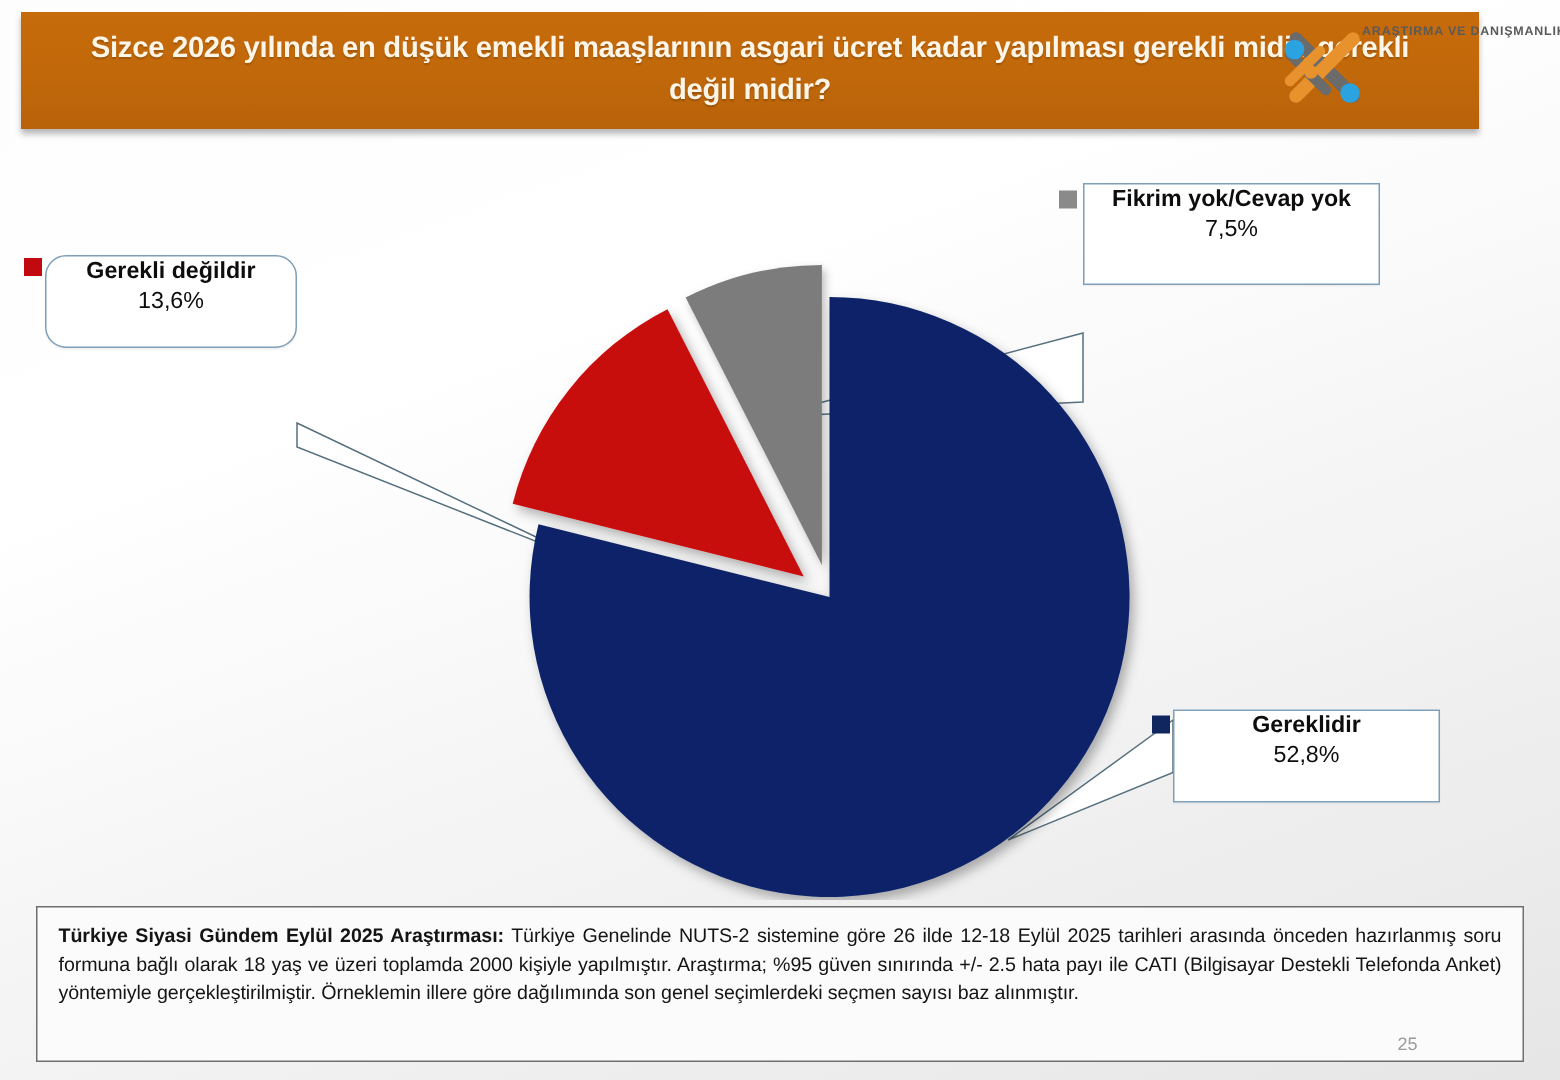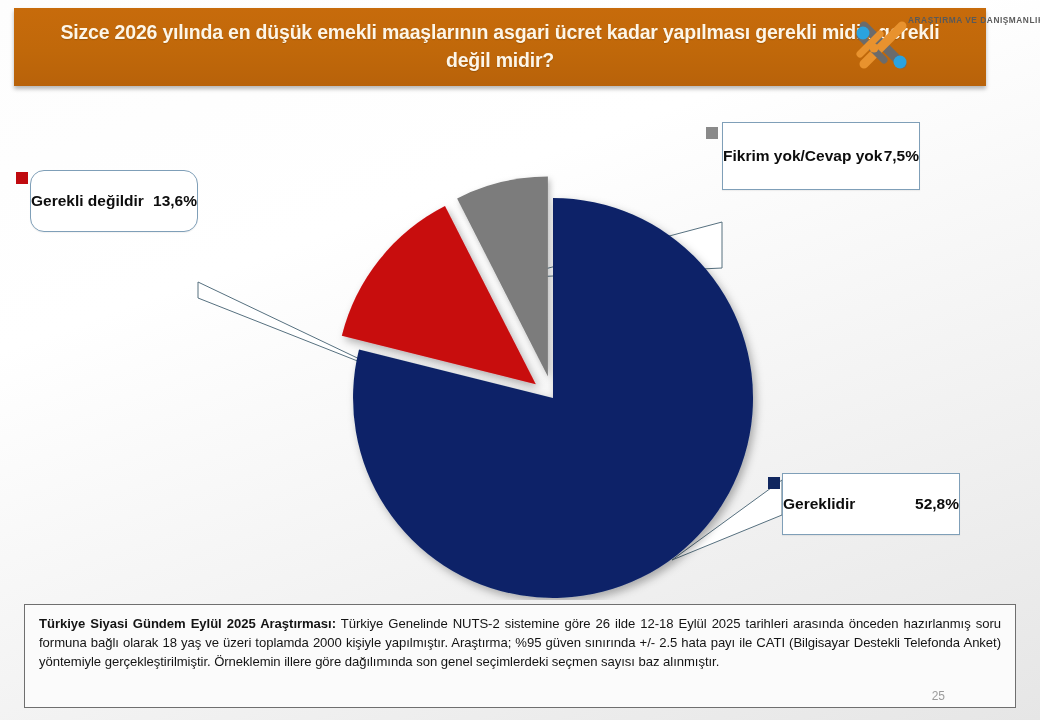--- a/index.html
+++ b/index.html
@@ -56,27 +56,27 @@
 
   
   #chart-area { position:absolute; left:0; top:90px; width:1040px; height:510px; }
   #pie-svg { position:absolute; left:0; top:0; width:1040px; height:510px; }
 
   
   .label-box {
     position:absolute;
     background:#ffffff;
     border:1px solid #7f9fb8;
-    display:flex; flex-direction:row;
-    align-items:center; justify-content:space-between;
+    display:flex; flex-direction:column;
+    align-items:center; justify-content:flex-start;
     box-shadow:0 1px 1px rgba(0,0,0,0.05);
     z-index:5;
   }
   .label-title { font-size:15.5px; font-weight:bold; color:#0d0d0d; line-height:1.3; white-space:nowrap; }
-  .label-value { font-size:15.5px; font-weight:bold; color:#0d0d0d; line-height:1.3; }
+  .label-value { font-size:15.5px; font-weight:normal; color:#0d0d0d; line-height:1.3; }
 
   #box-gerekli-degildir { left:30px;  top:170px; width:168px; height:62px;border-radius:14px; }
   #box-fikrim-yok       { left:722px; top:122px; width:198px; height:68px; }
   #box-gereklidir       { left:782px; top:473px; width:178px; height:62px; }
 
   .legend-marker {
     position:absolute;
     width:12px; height:12px;
     z-index:6;
   }

